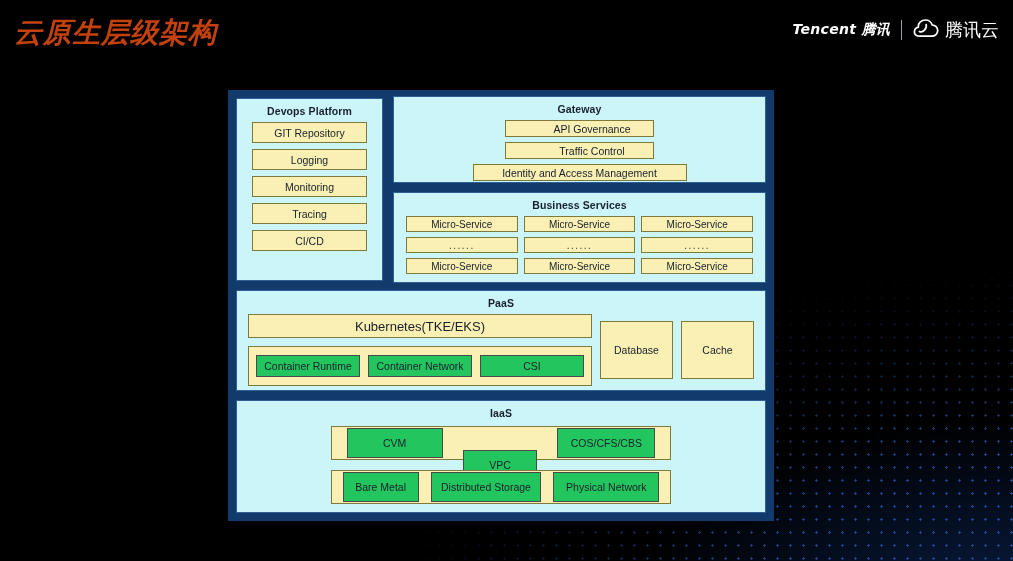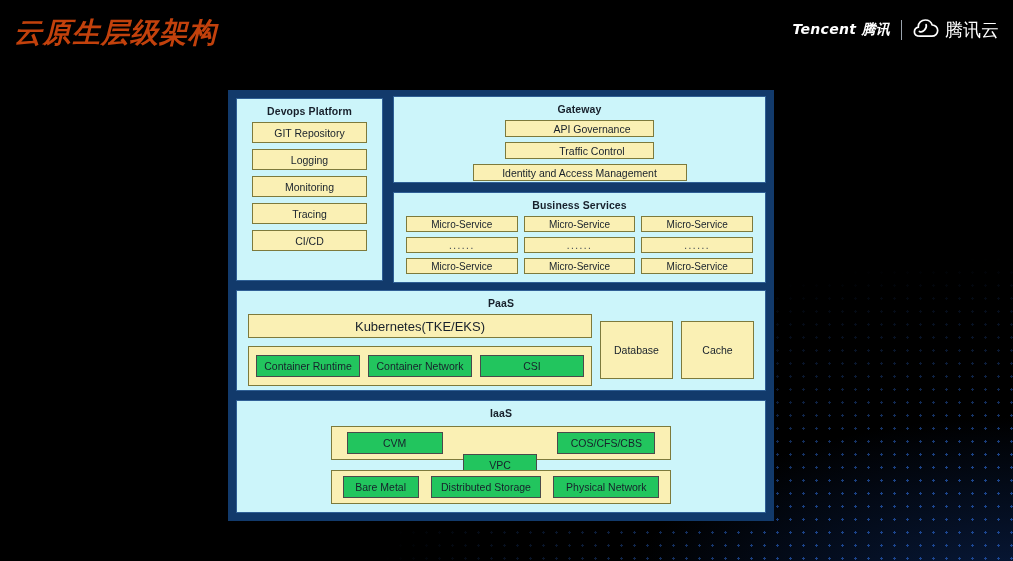--- a/index.html
+++ b/index.html
@@ -236,21 +236,21 @@
     gap: 10px;
     padding-top: 2px;
   }
   .iaas-group {
     width: 340px;
     height: 34px;
     justify-content: space-around;
     padding: 0 8px;
     gap: 7px;
   }
-  .iaas-group .wbox { height: 22px; font-size: 10.5px; padding: 0 6px; }
+  .iaas-group .wbox { height: 30px; font-size: 10.5px; padding: 0 6px; }
   #iaas-row1 .wbox:nth-child(1) { width: 96px; }
   #iaas-row1 .wbox:nth-child(2) { width: 74px; margin-top: 44px; }
   #iaas-row1 .wbox:nth-child(3) { width: 98px; }
   #iaas-row2 .wbox:nth-child(1) { width: 76px; }
   #iaas-row2 .wbox:nth-child(2) { width: 110px; }
   #iaas-row2 .wbox:nth-child(3) { width: 106px; }
 </style>
 </head>
 <body>
 

